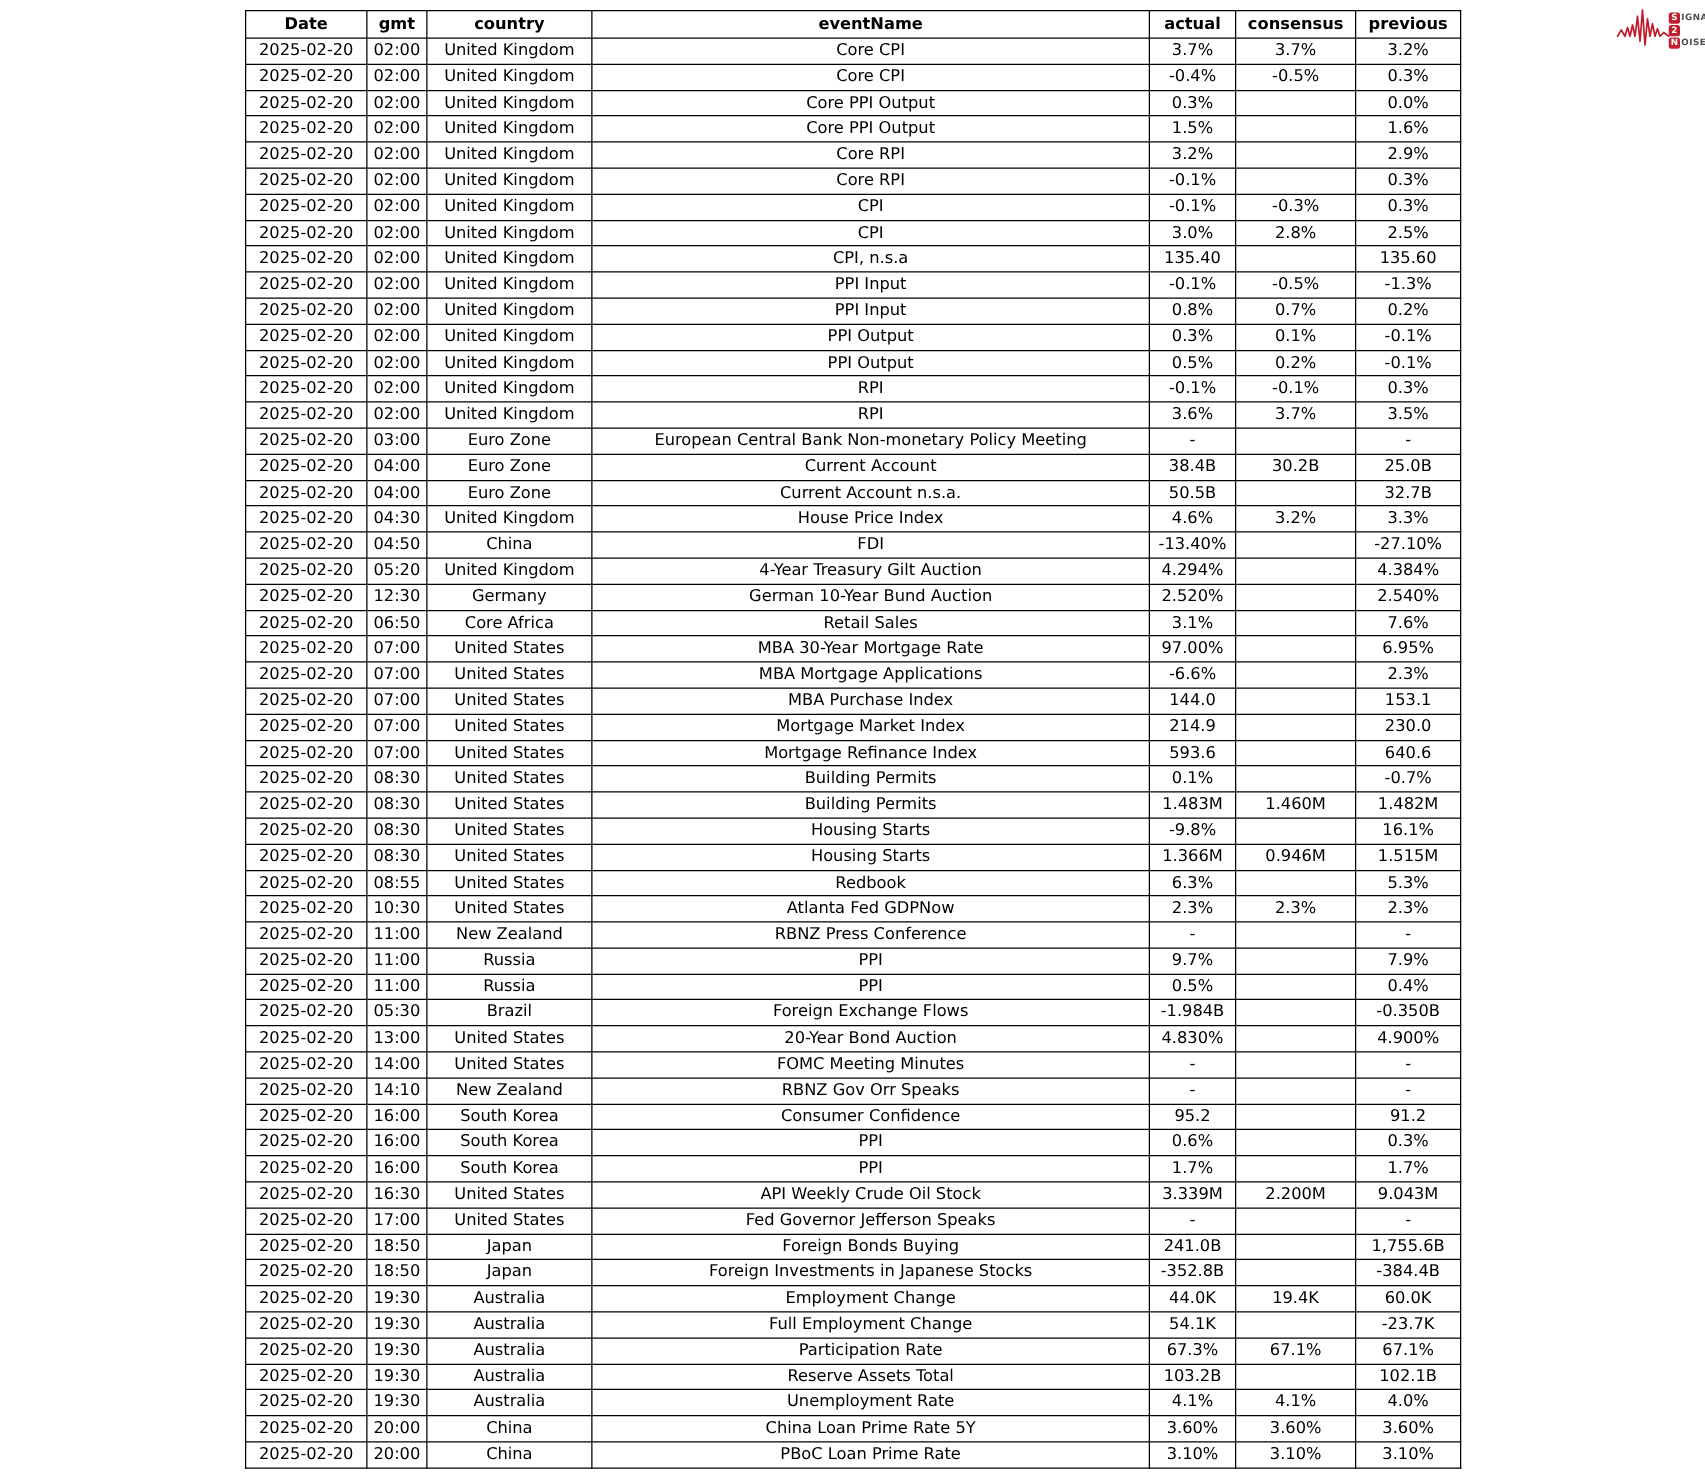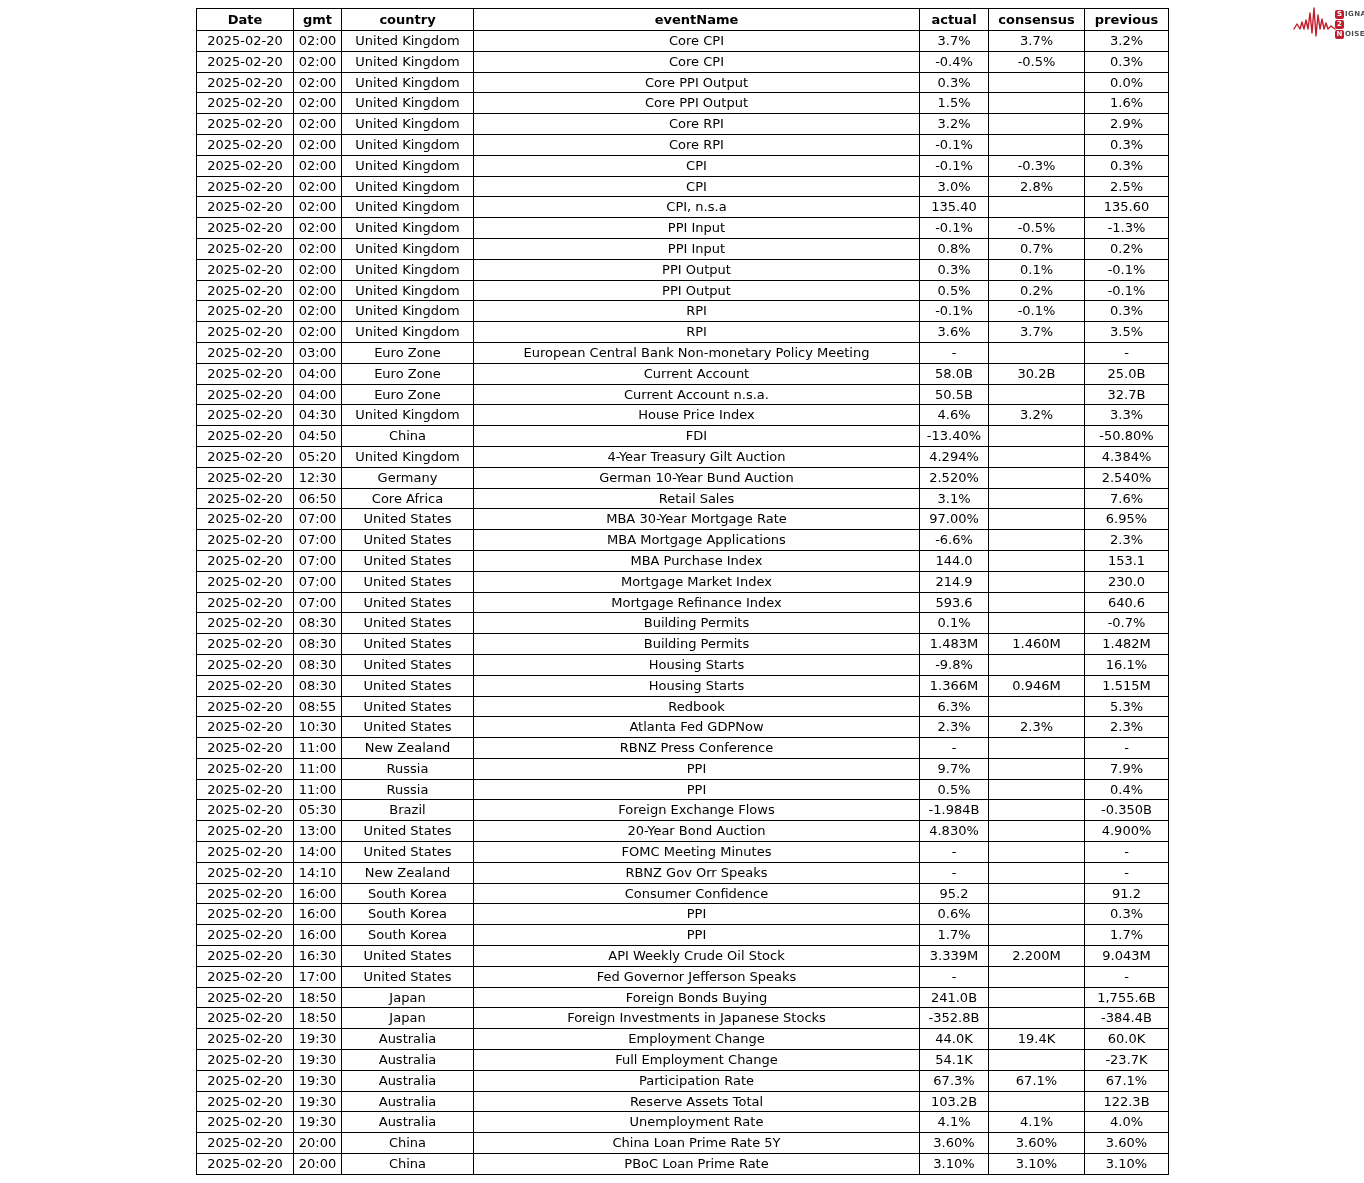--- a/index.html
+++ b/index.html
@@ -270,21 +270,21 @@
         <td>European Central Bank Non-monetary Policy Meeting</td>
         <td>-</td>
         <td></td>
         <td>-</td>
       </tr>
       <tr>
         <td>2025-02-20</td>
         <td>04:00</td>
         <td>Euro Zone</td>
         <td>Current Account</td>
-        <td>58.0B</td>
+        <td>38.4B</td>
         <td>30.2B</td>
         <td>25.0B</td>
       </tr>
       <tr>
         <td>2025-02-20</td>
         <td>04:00</td>
         <td>Euro Zone</td>
         <td>Current Account n.s.a.</td>
         <td>50.5B</td>
         <td></td>
@@ -299,21 +299,21 @@
         <td>3.2%</td>
         <td>3.3%</td>
       </tr>
       <tr>
         <td>2025-02-20</td>
         <td>04:50</td>
         <td>China</td>
         <td>FDI</td>
         <td>-13.40%</td>
         <td></td>
-        <td>-50.80%</td>
+        <td>-27.10%</td>
       </tr>
       <tr>
         <td>2025-02-20</td>
         <td>05:20</td>
         <td>United Kingdom</td>
         <td>4-Year Treasury Gilt Auction</td>
         <td>4.294%</td>
         <td></td>
         <td>4.384%</td>
       </tr>
@@ -587,21 +587,21 @@
         <td>67.1%</td>
         <td>67.1%</td>
       </tr>
       <tr>
         <td>2025-02-20</td>
         <td>19:30</td>
         <td>Australia</td>
         <td>Reserve Assets Total</td>
         <td>103.2B</td>
         <td></td>
-        <td>122.3B</td>
+        <td>102.1B</td>
       </tr>
       <tr>
         <td>2025-02-20</td>
         <td>19:30</td>
         <td>Australia</td>
         <td>Unemployment Rate</td>
         <td>4.1%</td>
         <td>4.1%</td>
         <td>4.0%</td>
       </tr>

